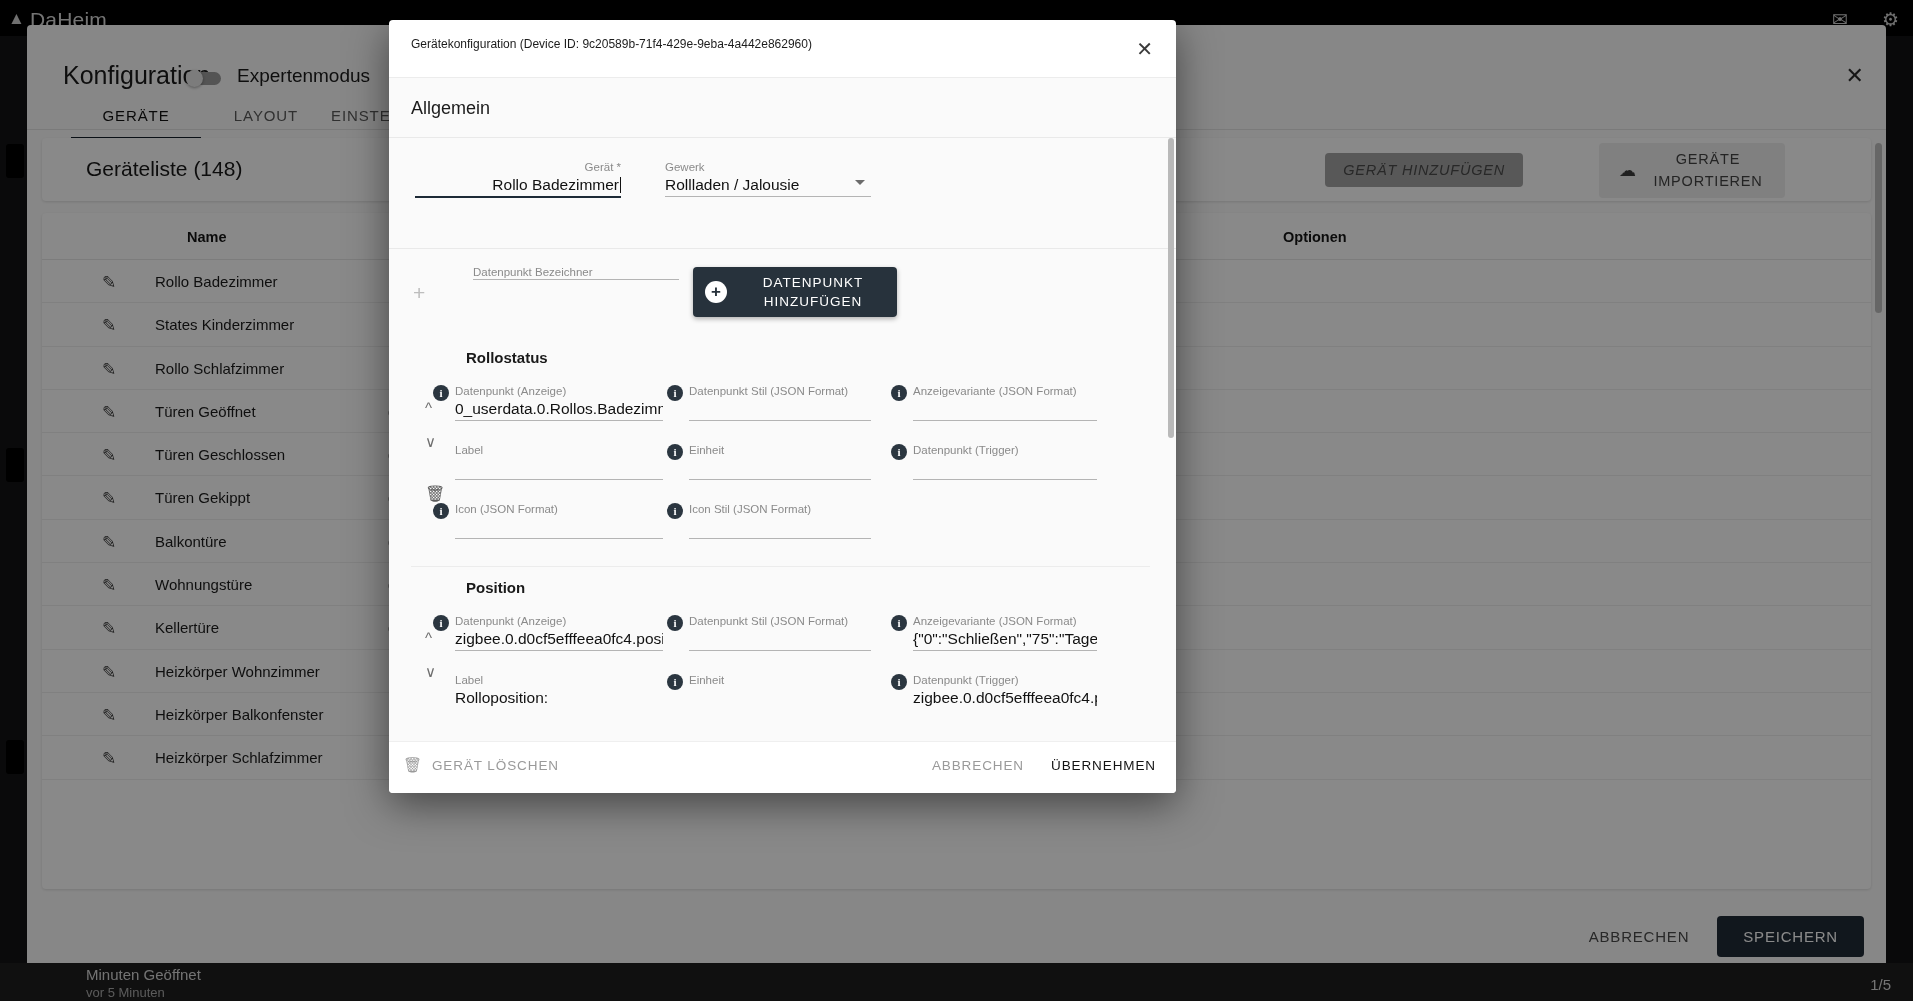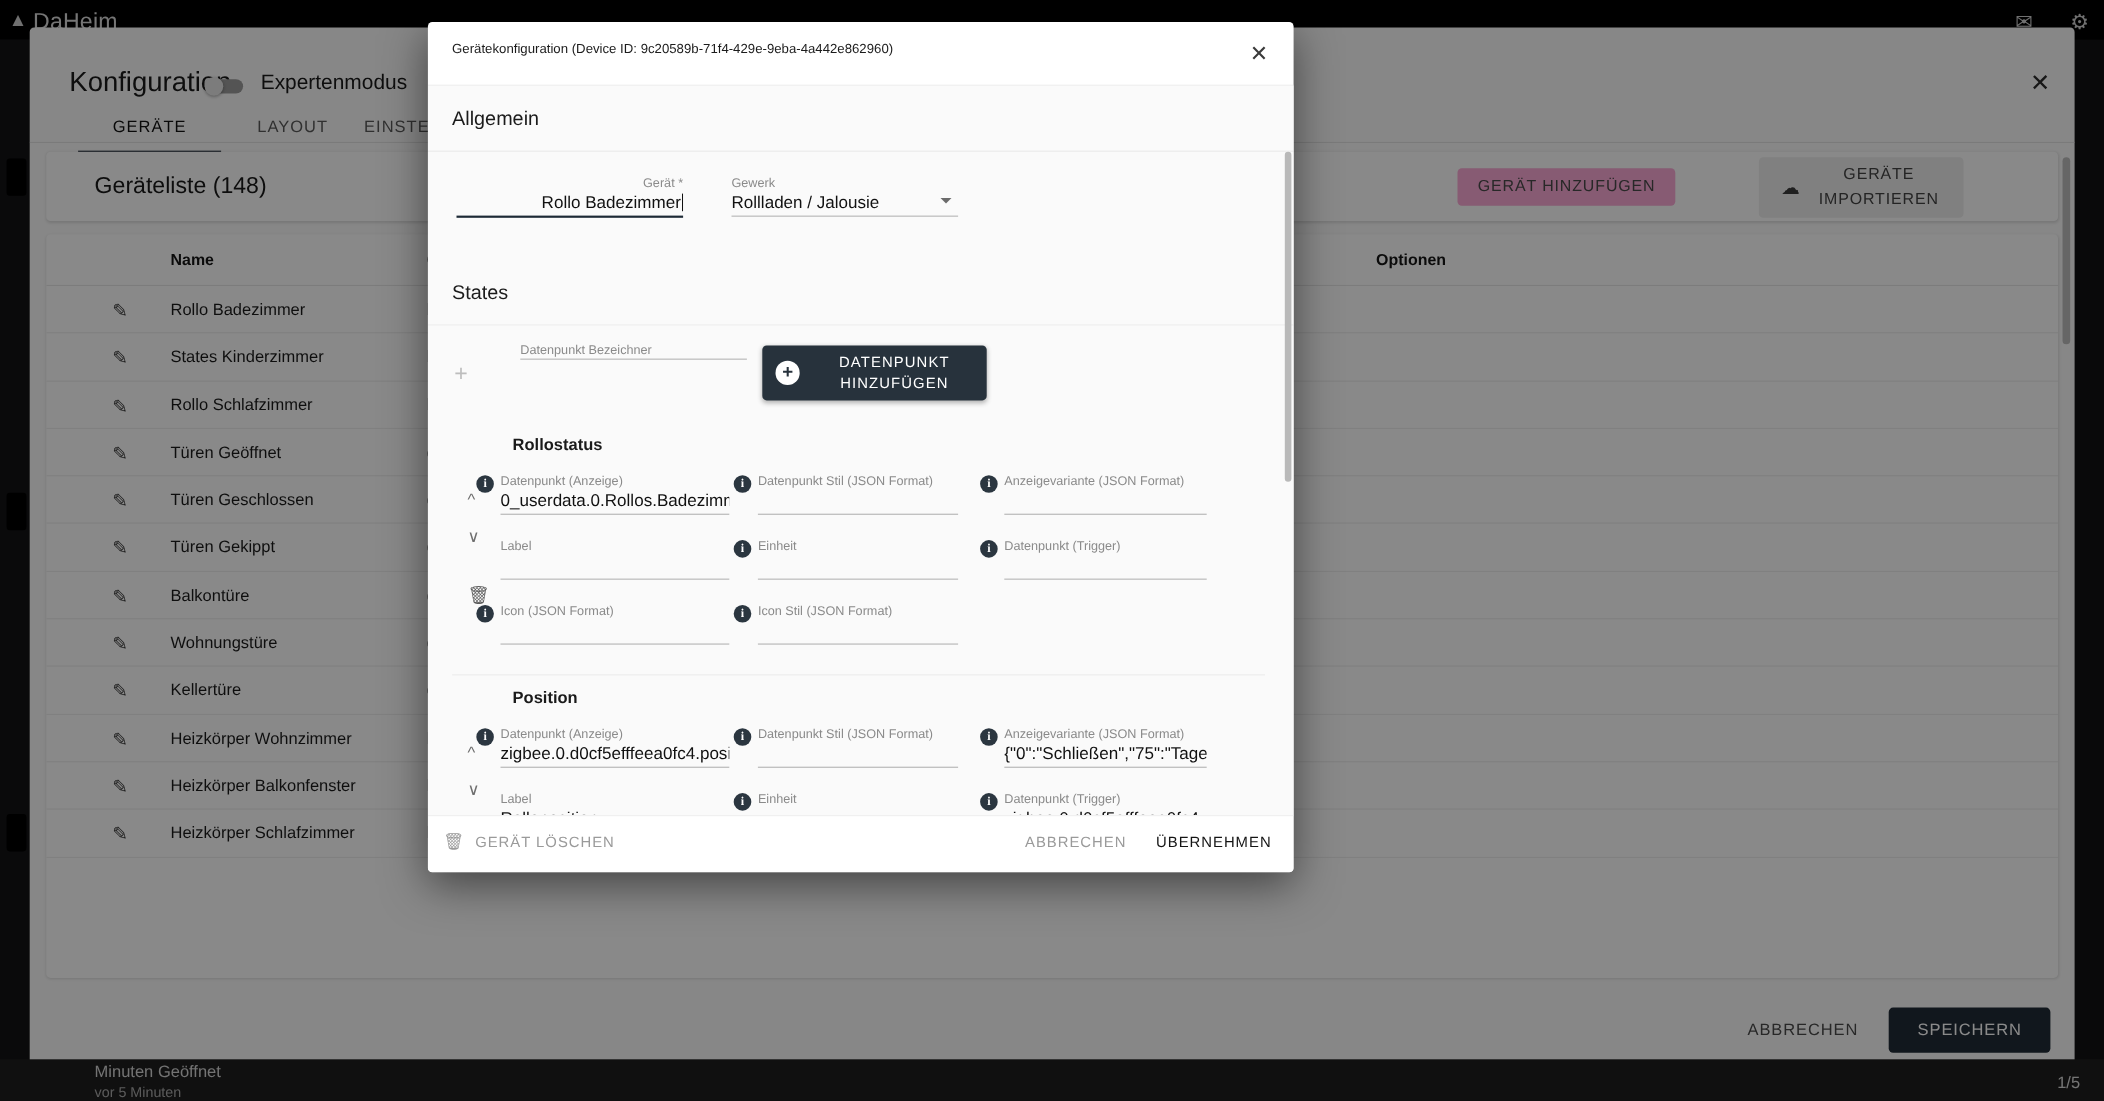--- a/index.html
+++ b/index.html
@@ -50,37 +50,37 @@
   .cfg-divider { position: absolute; left: 0; right: 0; top: 104px; height: 1px; background: #e2e2e2; }
 
   .list-card {
     position: absolute; left: 15px; right: 15px; top: 113px; height: 63px;
     background: #fdfdfd; border-radius: 4px; box-shadow: 0 1px 3px rgba(0,0,0,.13);
   }
   .list-card .lc-title { position: absolute; left: 44px; top: 19px; font-size: 21px; color: #181818; }
   .btn-add-device {
     position: absolute; right: 348px; top: 15px; height: 34px; padding: 0 18px;
     display: flex; align-items: center; font-size: 14.5px; letter-spacing: .8px;
-    color: #4a4a4a; background: #f9a8d4; border-radius: 4px;
+    color: #4a4a4a; background: #a3a3a3; border-radius: 4px; font-style: italic;
   }
   .btn-import {
     position: absolute; right: 86px; top: 5px; width: 186px; height: 55px;
     display: flex; align-items: center; gap: 16px; padding-left: 20px;
     background: #ececec; border-radius: 4px;
   }
   .btn-import .cloud { font-size: 17px; color: #3b3b3b; }
   .btn-import .lbl { font-size: 14.5px; letter-spacing: .8px; color: #444; line-height: 1.45; text-align: center; width: 112px; }
 
   .table-card {
     position: absolute; left: 15px; right: 15px; top: 188px; bottom: 82px;
     background: #fdfdfd; border-radius: 4px; box-shadow: 0 1px 3px rgba(0,0,0,.13);
     overflow: hidden;
   }
   .tbl-head { height: 47px; position: relative; border-bottom: 1px solid #e6e6e6; }
-  .th { position: absolute; top: 16px; font-size: 14.5px; font-weight: bold; color: #161616; }
+  .th { position: absolute; top: 16px; font-size: 14.5px; font-weight: bold; color: #161616; margin-left: 32px; }
   .th-name { left: 113px; } .th-gewerk { left: 346px; } .th-opt { left: 1209px; }
   .row { height: 43.3px; position: relative; border-bottom: 1px solid #ececec; }
   .row .pencil { position: absolute; left: 60px; top: 12px; font-size: 17px; color: #3c3c3c; }
   .row .r-name { position: absolute; left: 113px; top: 13px; font-size: 15px; color: #1b1b1b; }
   .row .r-gewerk { position: absolute; left: 346px; top: 13px; font-size: 15px; color: #1b1b1b; }
 
   .foot-actions { position: absolute; right: 22px; bottom: 14px; display: flex; align-items: center; gap: 10px; }
   .foot-cancel { font-size: 15px; letter-spacing: .8px; color: #4a4a4a; padding: 11px 18px; }
   .foot-save { font-size: 15px; letter-spacing: .8px; color: #fff; background: #202b36; border-radius: 4px; padding: 12px 26px; }
   .panel-close { position: absolute; right: 22px; top: 38px; font-size: 22px; color: #2b2b2b; }
@@ -317,21 +317,20 @@
             <div class="fld-underline focus"></div>
           </div>
           <div class="field" style="left:276px; top:22px; width:206px;">
             <div class="fld-label">Gewerk</div>
             <div class="fld-val">Rollladen / Jalousie</div>
             <div class="fld-underline"></div>
             <div class="sel-arrow"></div>
           </div>
         </div>
 
-        <div class="sec-title" style="padding-top:8px">States</div>
         <div class="sec-rule"></div>
 
         <div class="dp-add-row">
           <div class="plus-ghost">+</div>
           <div class="field" style="left:84px; top:16px; width:206px;">
             <div class="fld-label">Datenpunkt Bezeichner</div>
             <div class="fld-val"></div>
             <div class="fld-underline"></div>
           </div>
           <div class="btn-dp-add">

